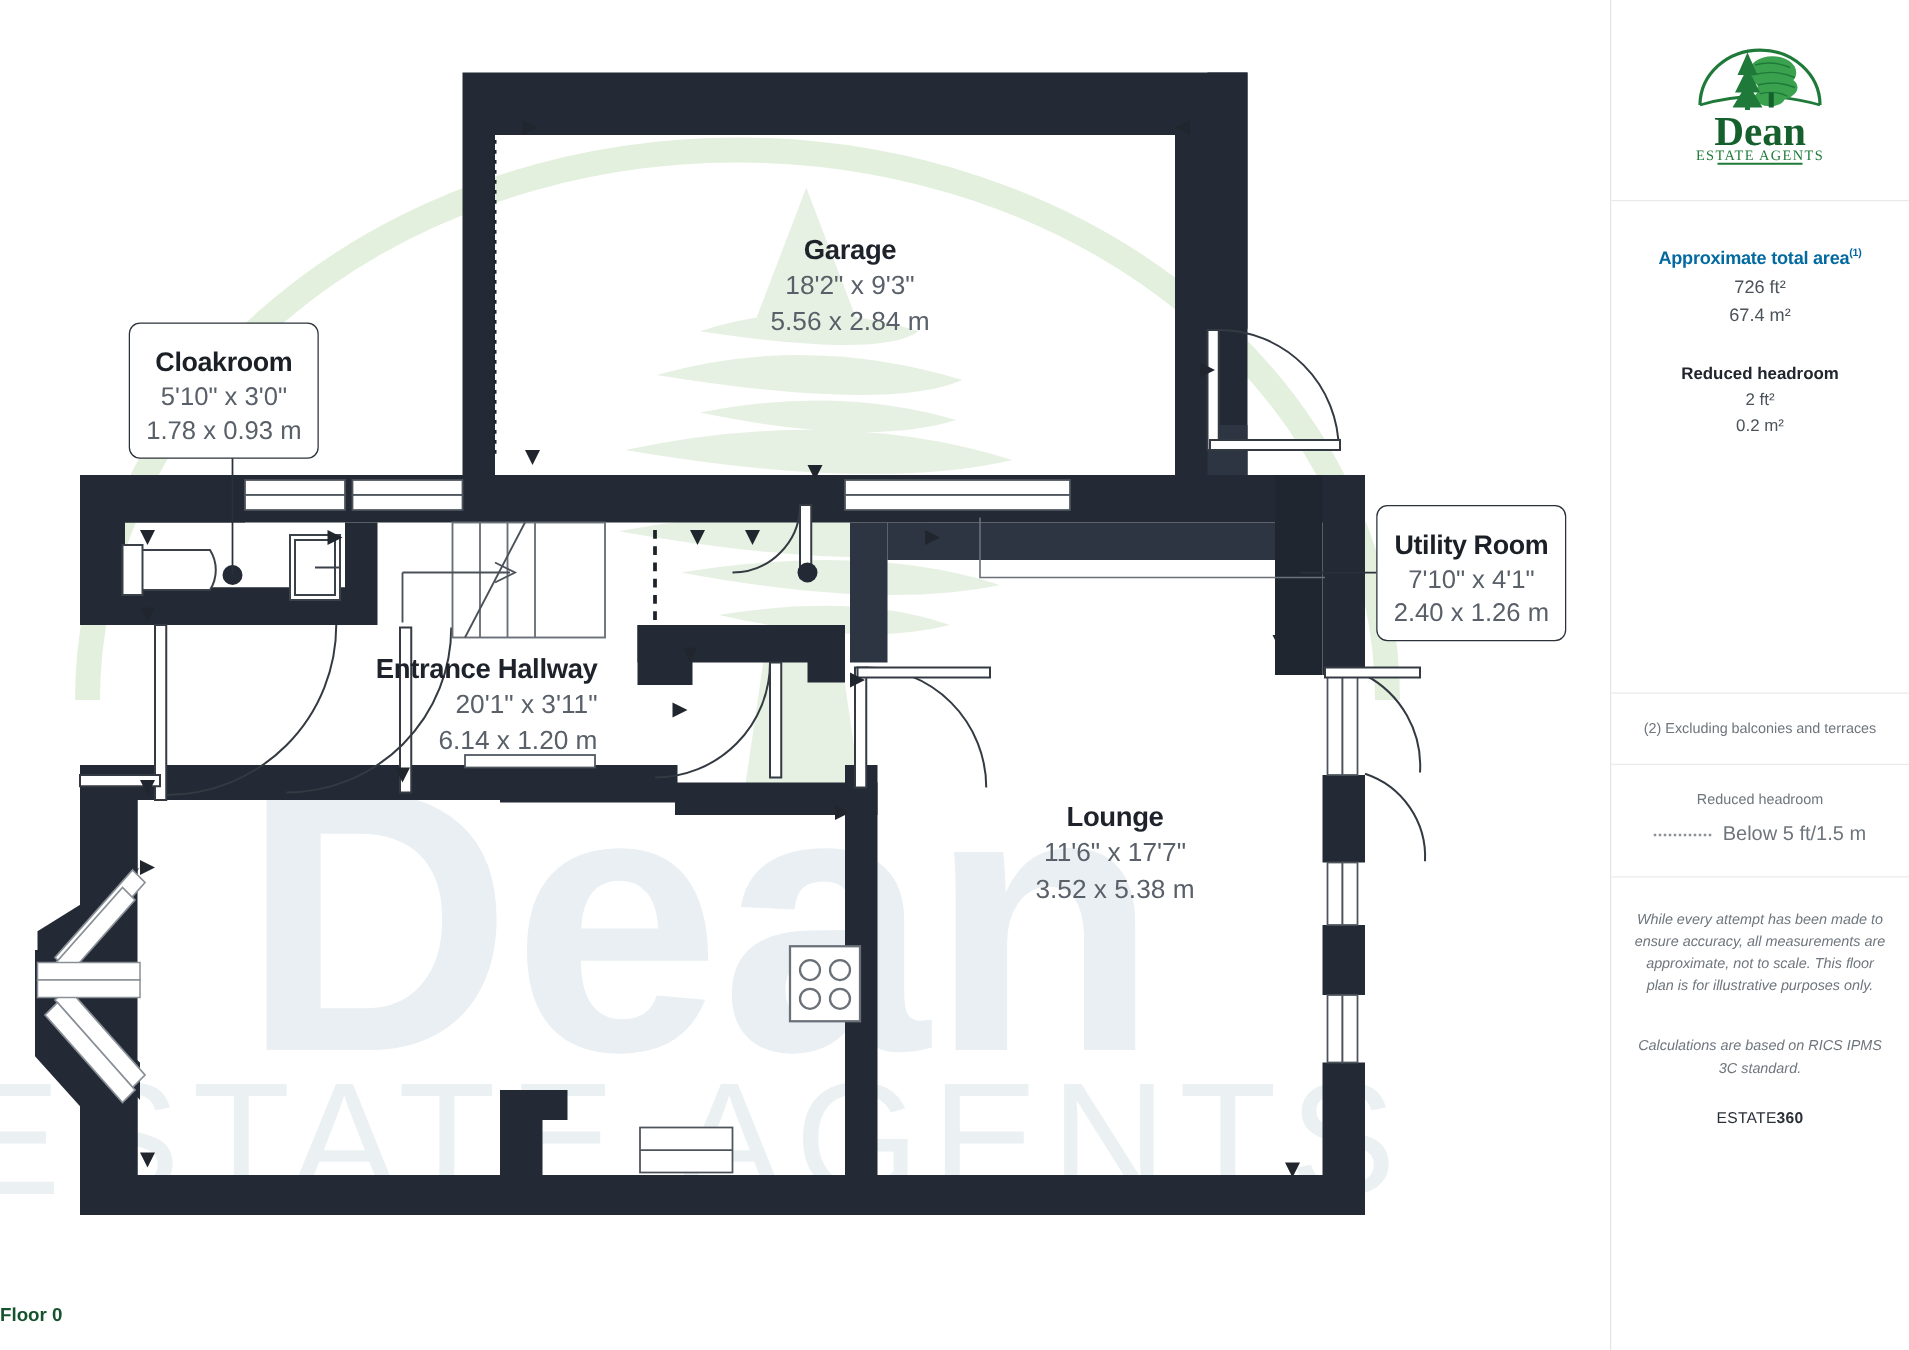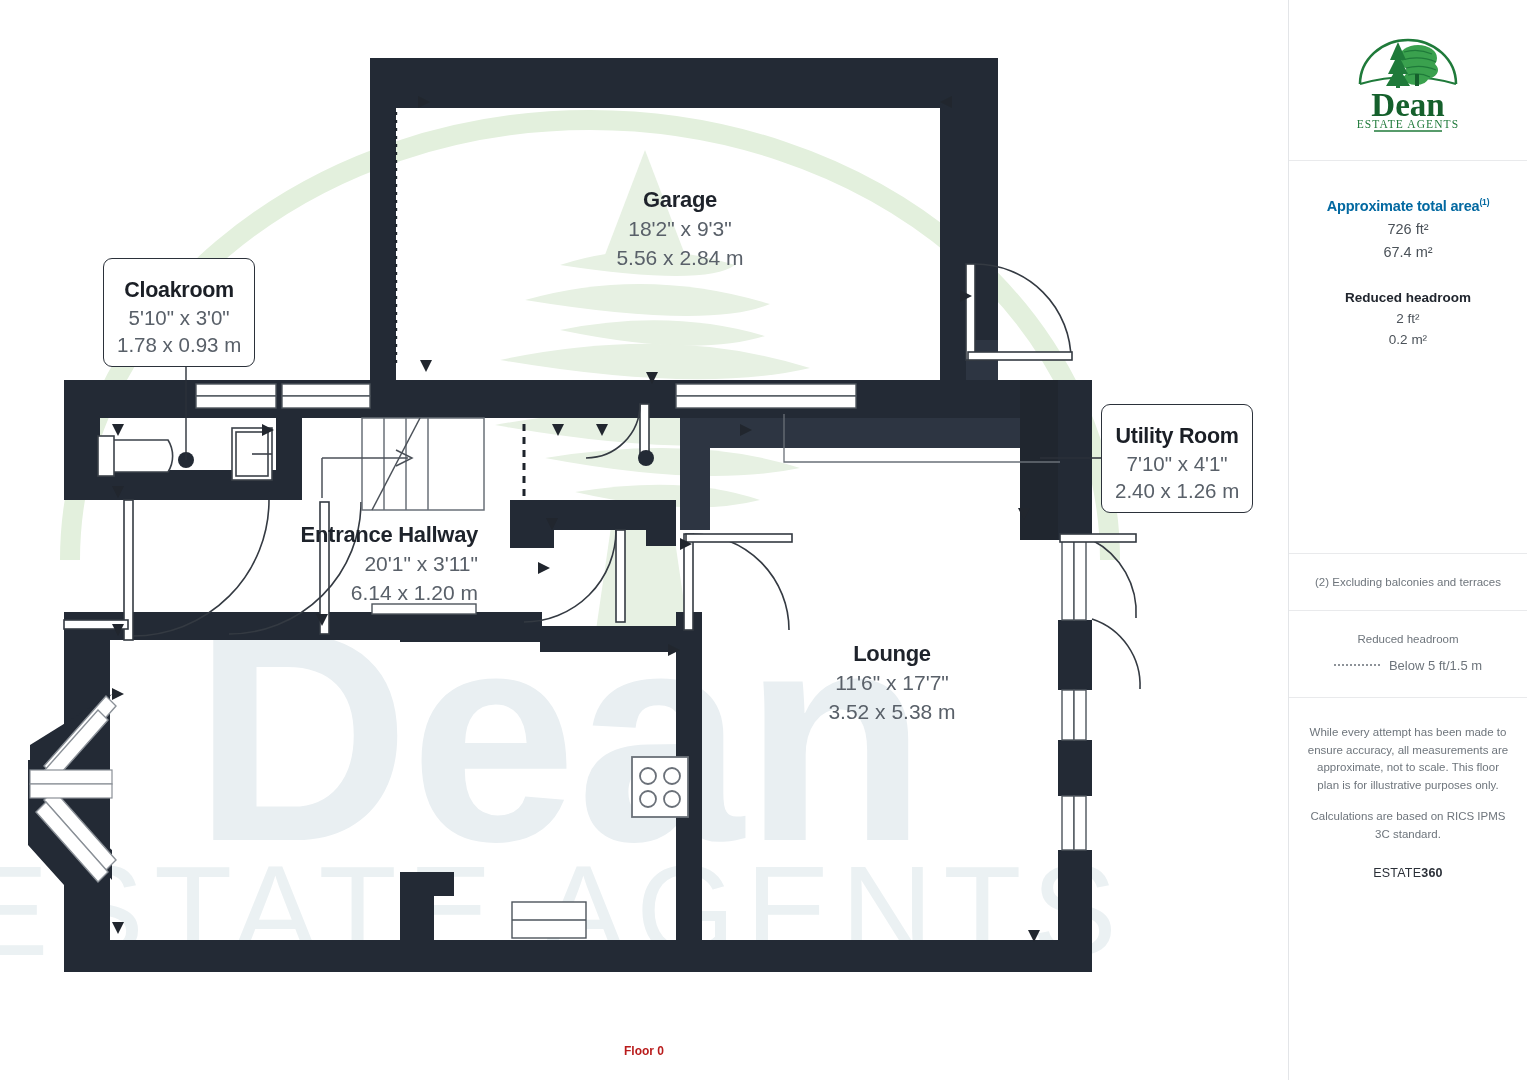--- a/index.html
+++ b/index.html
@@ -21,30 +21,30 @@
   .area-title sup{font-size:8.5px;font-weight:bold;}
   .area-val{font-size:14.5px;color:#4b5259;margin-top:7px;}
   .rh-title{font-size:13.5px;font-weight:bold;color:#21262e;margin-top:30px;}
   .rh-val{font-size:13.5px;color:#4b5259;margin-top:6px;}
   #spacer-sec{height:188px;border-bottom:1px solid #e9eaec;}
   #note1{font-size:11.5px;color:#6e757c;padding:22px 12px 22px;}
   #legend-sec{padding:22px 12px 24px;}
   .legend-h{font-size:11.5px;color:#6e757c;}
   .legend-row{display:flex;align-items:center;justify-content:center;gap:9px;margin-top:13px;}
   .dash-samp{width:46px;height:0;border-top:2px dotted #8d9298;}
-  .legend-t{font-size:13px;color:#6e757c;}
+  .legend-t{font-size:16px;color:#6e757c;}
   #disclaimer{padding:26px 16px 14px;border-bottom:none;}
-  #disclaimer p{margin:0;font-size:11.5px;line-height:1.55;color:#6e757c;}
-  #disclaimer p+p{margin-top:13px;}
+  #disclaimer p{margin:0;font-size:11.5px;line-height:1.55;color:#6e757c;font-style:italic;}
+  #disclaimer p+p{margin-top:30px;}
   #brand{margin-top:22px;font-size:12.5px;color:#2b3038;letter-spacing:.2px;}
   #brand b{font-weight:bold;}
 
   
-  #floor-caption{position:absolute;left:0;top:1044px;width:1288px;text-align:center;
-                 font-size:12px;font-weight:bold;color:#b91c1c;}
+  #floor-caption{position:absolute;left:0;top:1044px;width:1288px;text-align:left;
+                 font-size:15px;font-weight:bold;color:#14532d;}
 
   .rlabel{position:absolute;text-align:center;line-height:1.24;}
   .rlabel .rn{font-size:22px;font-weight:bold;color:#1e232b;letter-spacing:-.3px;white-space:nowrap;}
   .rlabel .rd{font-size:21px;color:#596069;white-space:nowrap;margin-top:3px;}
   .callout{position:absolute;background:#fff;border:1.6px solid #2b313a;border-radius:9px;
            padding:18px 13px 9px;text-align:center;line-height:1.22;}
   .callout .rn{font-size:21.5px;font-weight:bold;color:#1b1f26;letter-spacing:-.3px;white-space:nowrap;}
   .callout .rd{font-size:20.5px;color:#596069;white-space:nowrap;margin-top:2px;}
 
   svg{position:absolute;left:0;top:0;}

